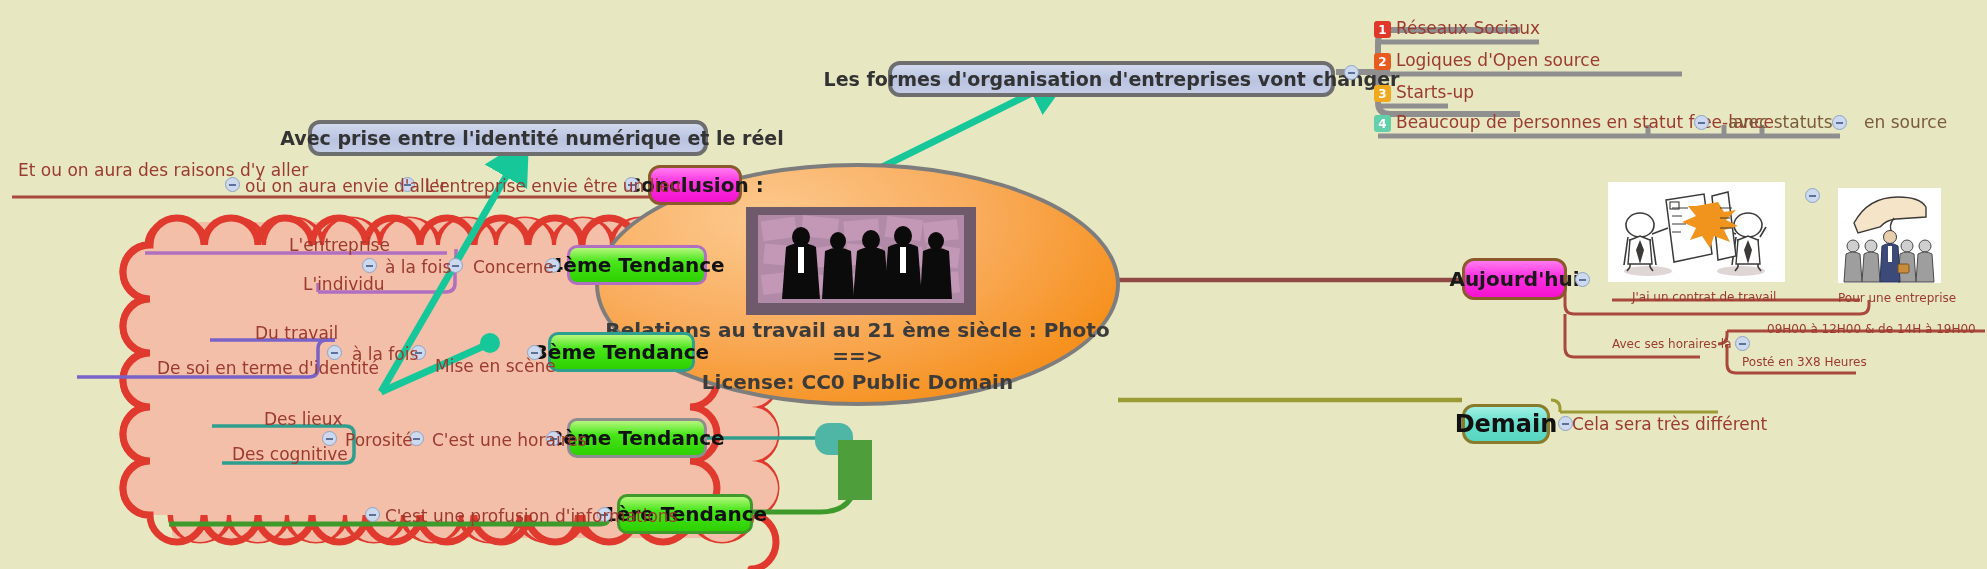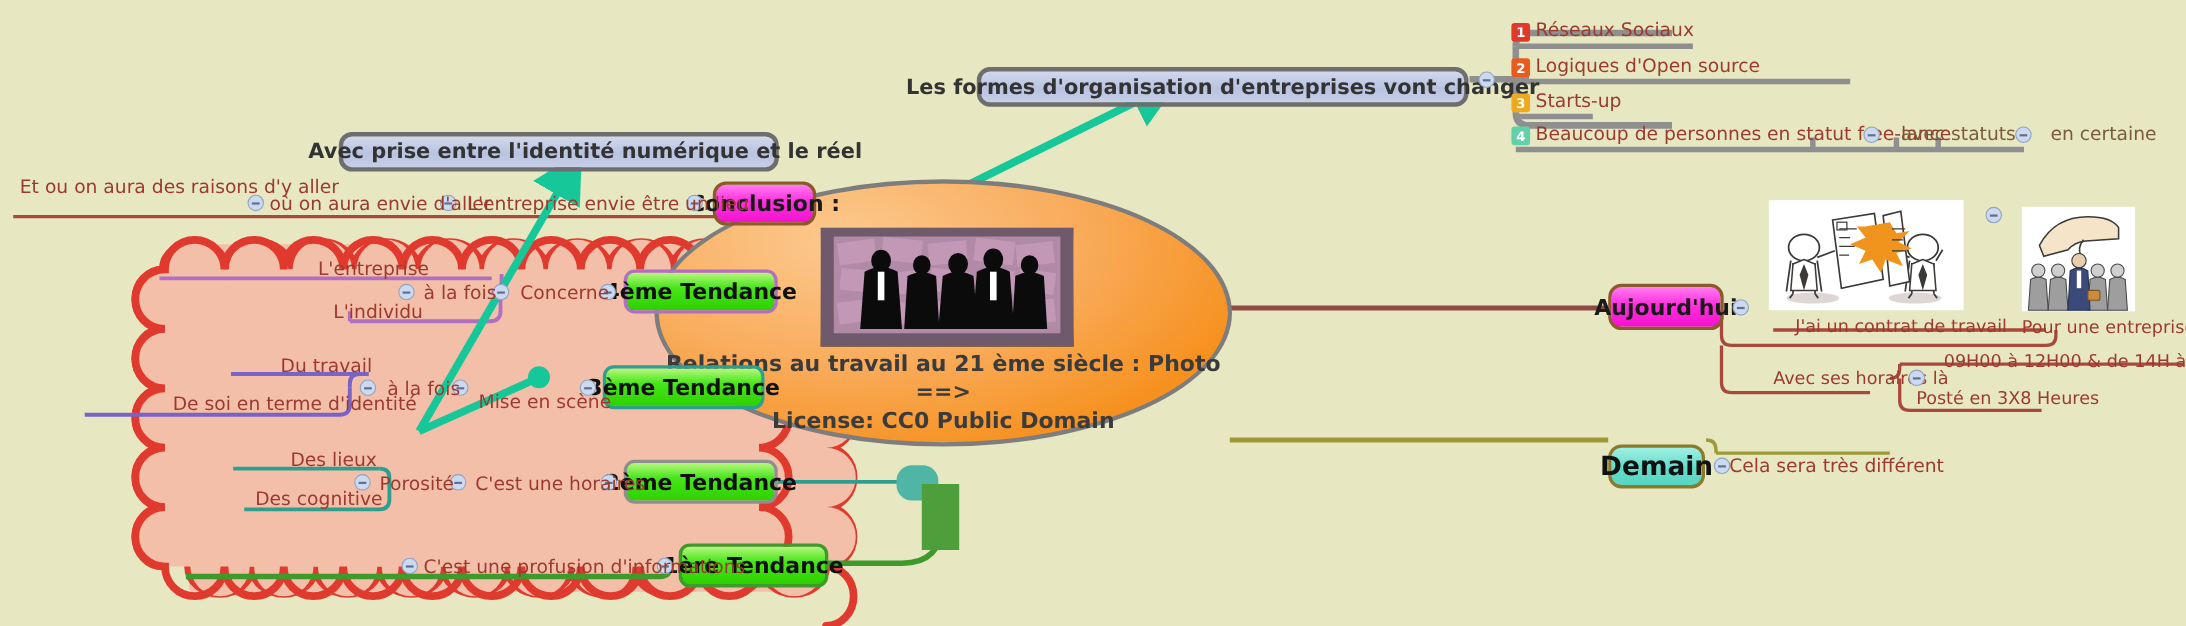--- a/index.html
+++ b/index.html
@@ -14,21 +14,21 @@
 
   
   .leaf{
     position:absolute;
     color:#9b3a2e;
     font-size:17px;
     line-height:20px;
     white-space:nowrap;
     font-family:"DejaVu Sans","Liberation Sans",sans-serif;
   }
-  .leaf.sm{font-size:16px;}
+  .leaf.sm{font-size:12px;}
 
   
   .toggle{
     position:absolute;
     width:15px;height:15px;border-radius:50%;
     background:#ccd9ee;
     border:1px solid #8fa4c4;
     box-sizing:border-box;
   }
   .toggle::after{
@@ -389,21 +389,21 @@
   <div class="leaf" style="left:1396px;top:82px;"><span>Starts-up</span></div>
 
   <div class="num-badge" style="left:1374px;top:115px;background:#62d0a8;">
       <span>4</span>
     </div>
   <div class="leaf" style="left:1396px;top:112px;"><span>Beaucoup de personnes en statut free-lance</span></div>
 
   <div class="toggle" style="left:1694px;top:115px;"></div>
   <div class="leaf" style="left:1728px;top:112px;color:#7a5b3a;"><span>avec statuts</span></div>
   <div class="toggle" style="left:1832px;top:115px;"></div>
-  <div class="leaf" style="left:1864px;top:112px;color:#7a5b3a;"><span>en certaine</span></div>
+  <div class="leaf" style="left:1864px;top:112px;color:#7a5b3a;"><span>en source</span></div>
 
   <div class="toggle" style="left:1344px;top:65px;"></div>
 
   <div class="cap-magenta" style="left:648px;top:165px;width:94px;height:40px;">
     <span>Conclusion :</span>
   </div>
   <div class="toggle" style="left:624px;top:177px;"></div>
   <div class="leaf" style="left:425px;top:176px;"><span>L'entreprise envie être un lieu</span></div>
   <div class="toggle" style="left:400px;top:177px;"></div>
   <div class="leaf" style="left:245px;top:176px;"><span>où on aura envie d'aller</span></div>

